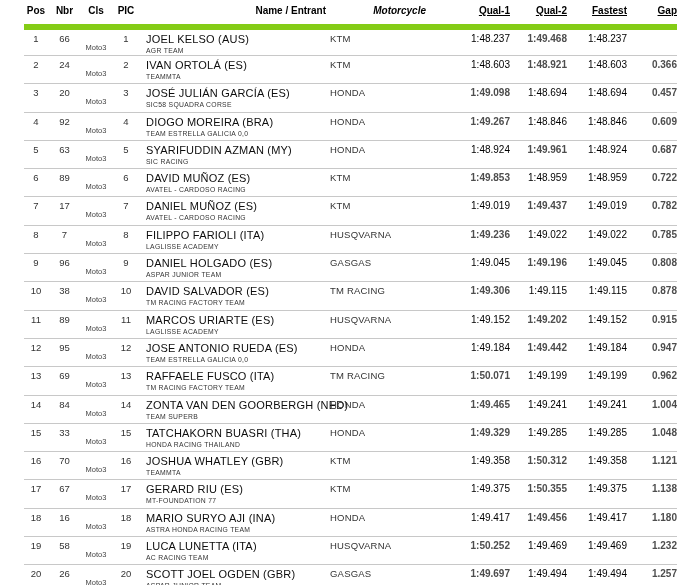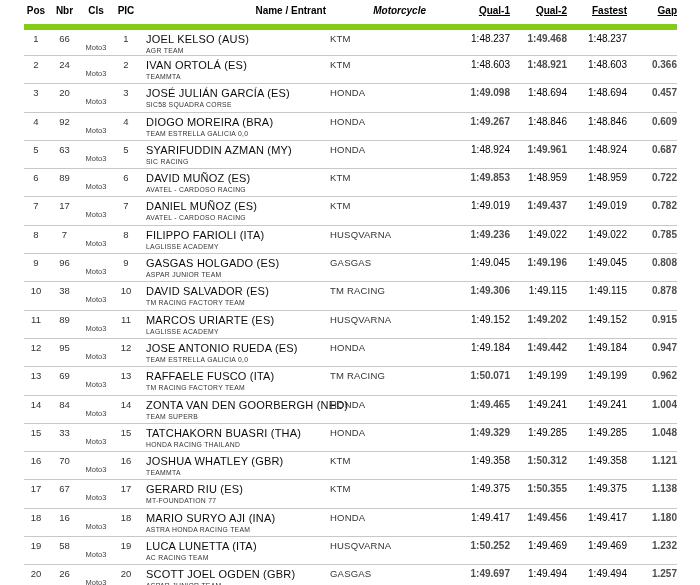--- a/index.html
+++ b/index.html
@@ -182,21 +182,21 @@
     <td class="ar t-b">1:49.022</td>
     <td class="ar t-b">1:49.022</td>
     <td class="ar t-r">0.785</td>
   </tr>
         <tr>
     <td class="ctr">9</td>
     <td class="ctr">96</td>
     <td class="ctr cls">Moto3</td>
     <td class="ctr">9</td>
     <td class="name-cell">
-      <div class="rider">GASGAS HOLGADO (ES)</div>
+      <div class="rider">DANIEL HOLGADO (ES)</div>
       <div class="entrant">ASPAR JUNIOR TEAM</div>
     </td>
     <td class="moto-cell">GASGAS</td>
     <td class="ar t-b">1:49.045</td>
     <td class="ar t-r">1:49.196</td>
     <td class="ar t-b">1:49.045</td>
     <td class="ar t-r">0.808</td>
   </tr>
         <tr>
     <td class="ctr">10</td>

